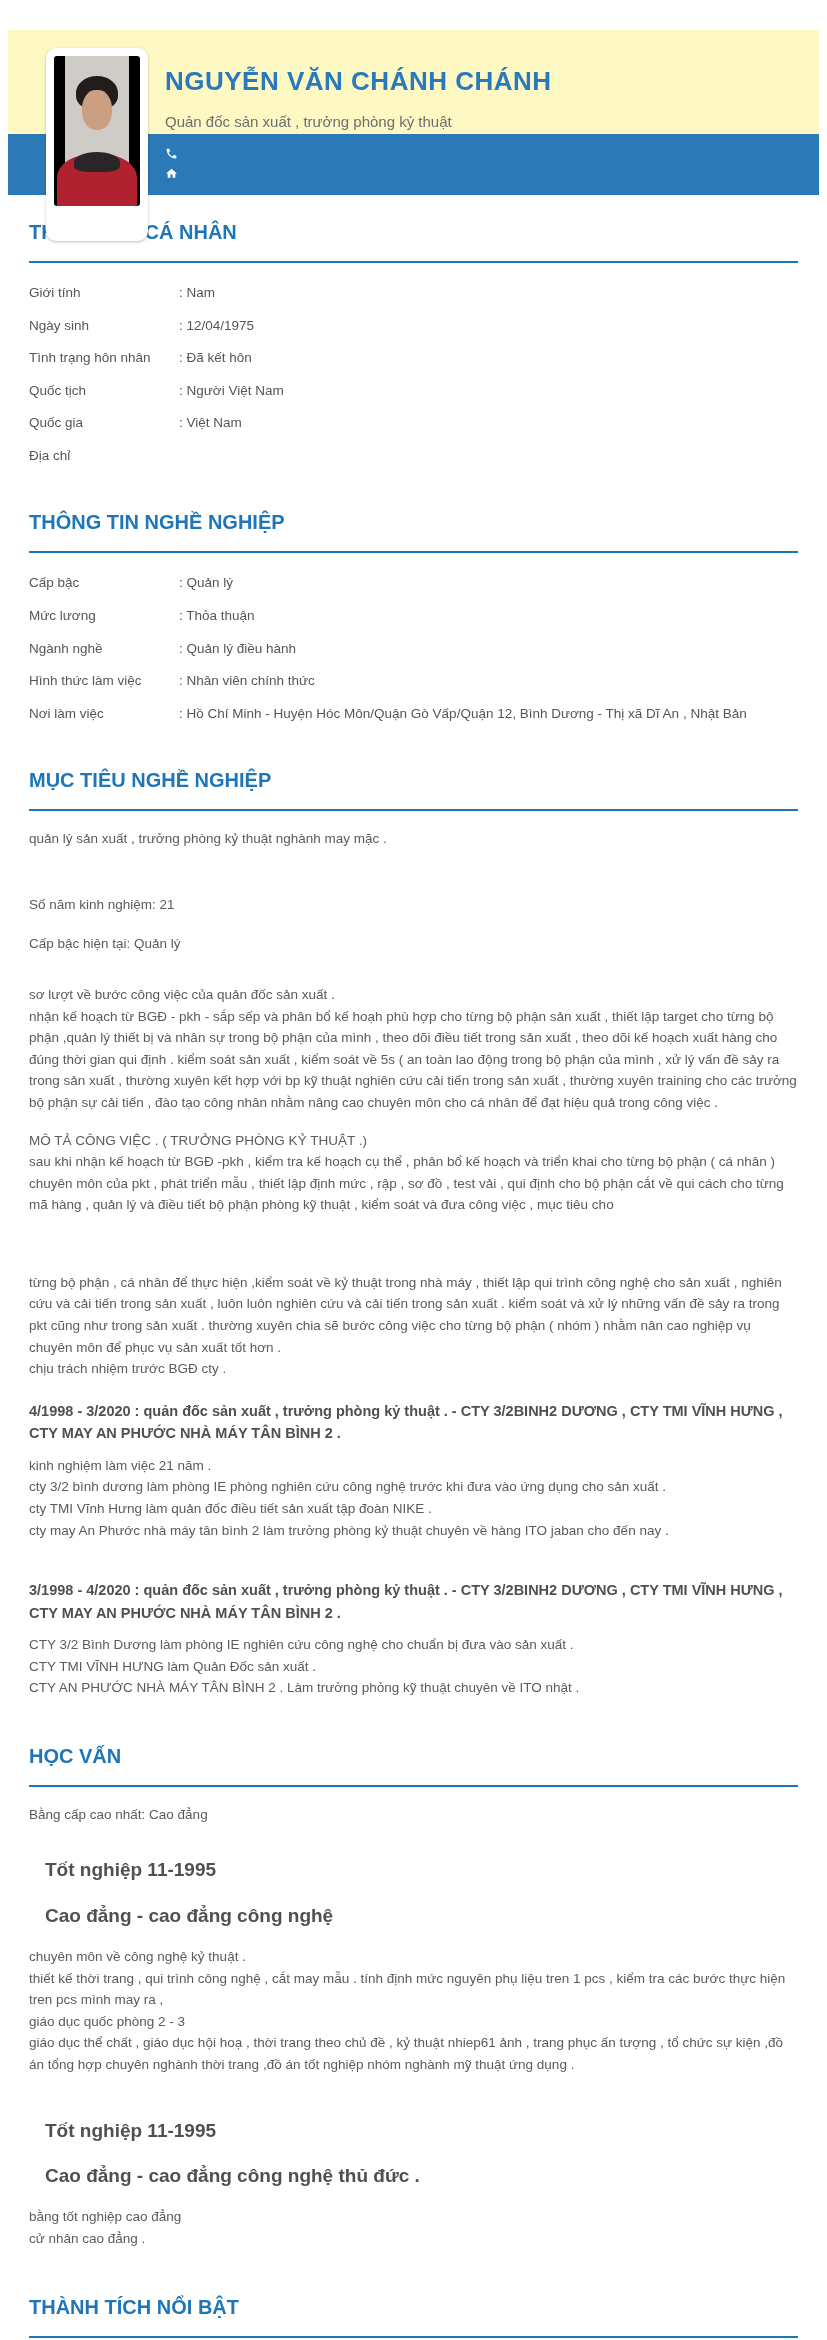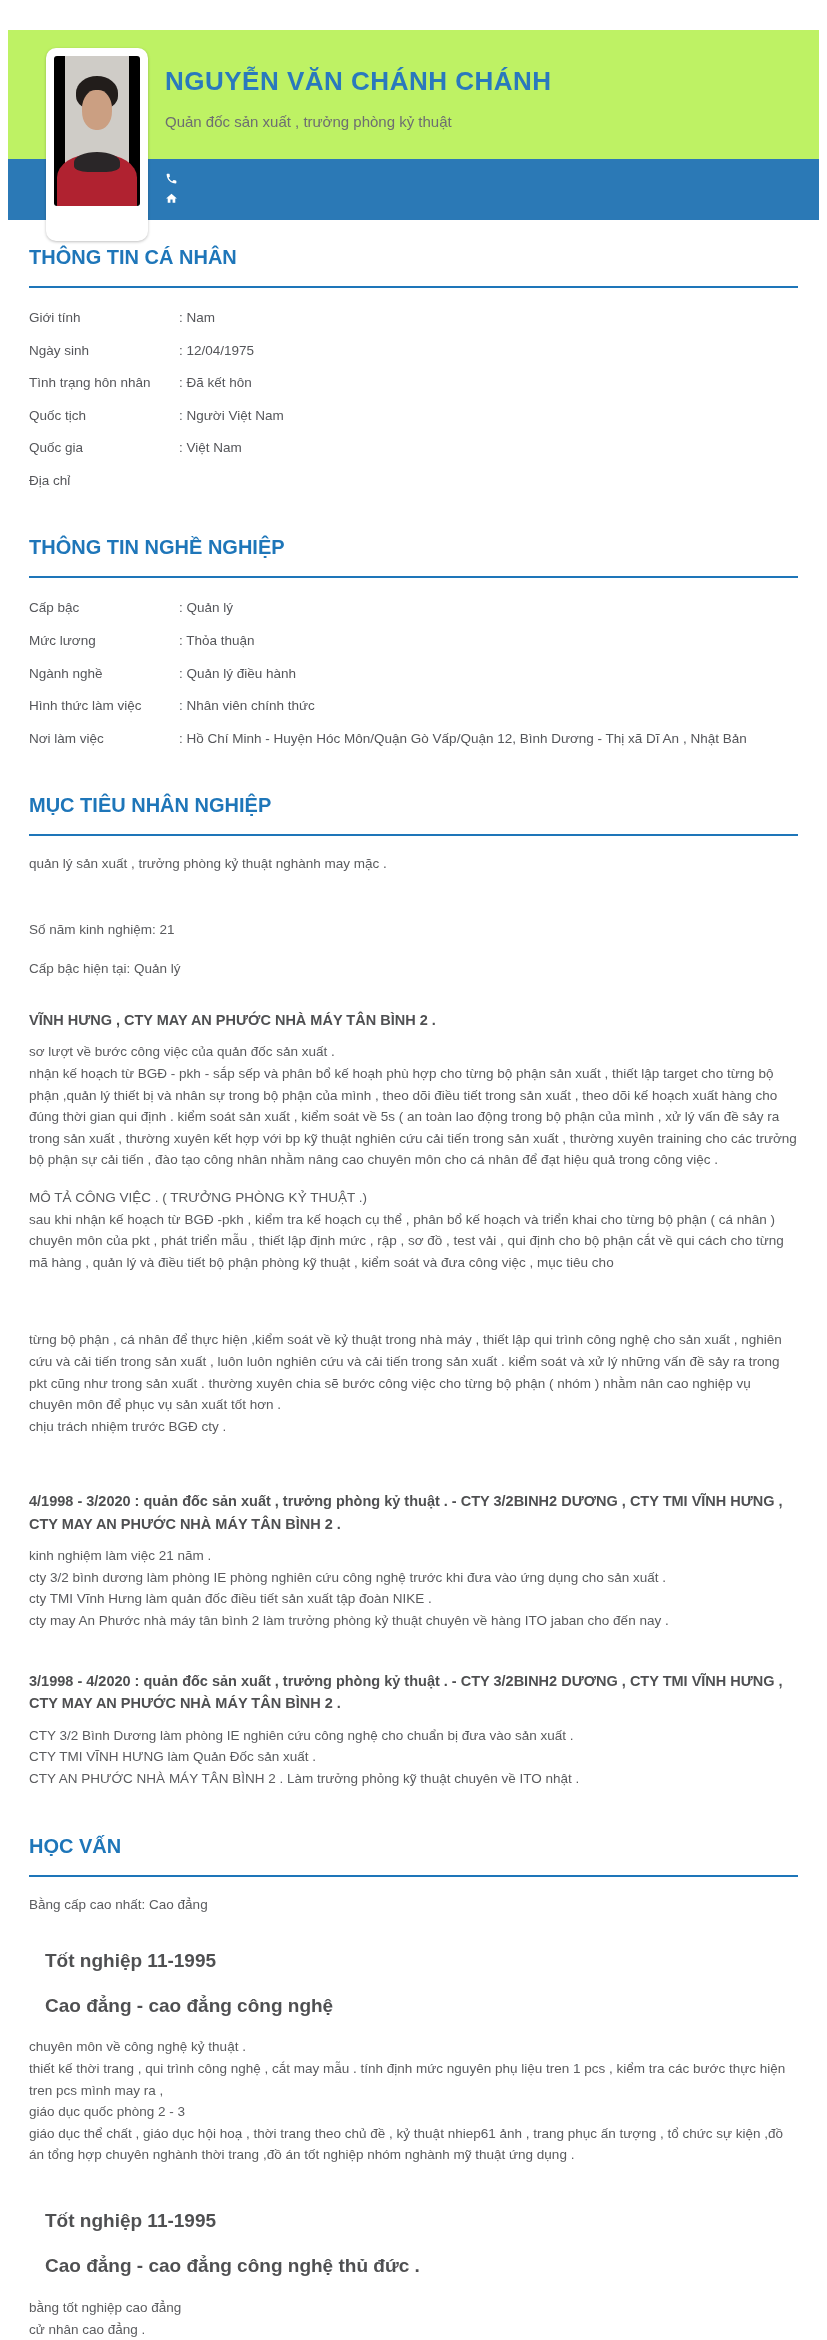--- a/index.html
+++ b/index.html
@@ -1,19 +1,19 @@
 <!DOCTYPE html>
 <html><head>
 <meta charset="utf-8">
 <style>
   html,body{margin:0;padding:0;background:#ffffff;}
   body{width:827px;min-height:2340px;font-family:"Liberation Sans",sans-serif;color:#5a5b5e;position:relative;}
   .card{margin:30px 8px 0 8px;}
   
-  .header{background:#bef264;height:129px;position:relative;}
+  .header{background:#fef9c3;height:104px;position:relative;}
   .photo-card{position:absolute;left:38px;top:18px;width:102px;height:193px;background:#fff;border-radius:10px;box-shadow:0 1px 3px rgba(0,0,0,.25);z-index:3;}
   .photo{position:absolute;left:8px;top:8px;right:8px;height:150px;border-radius:3px;overflow:hidden;background:linear-gradient(90deg,#000 0 13%,#cfccc7 13% 87%,#000 87% 100%);}
   .p-hair{position:absolute;top:20px;left:50%;transform:translateX(-50%);width:42px;height:34px;background:#221d1b;border-radius:50% 50% 42% 42%;}
   .p-face{position:absolute;top:34px;left:50%;transform:translateX(-50%);width:30px;height:40px;background:#cb9f82;border-radius:46%;}
   .p-shirt{position:absolute;bottom:0;left:50%;transform:translateX(-50%);width:80px;height:52px;background:#b02230;border-radius:45% 45% 0 0;}
   .p-collar{position:absolute;bottom:34px;left:50%;transform:translateX(-50%);width:46px;height:20px;background:#2a2628;border-radius:50% 50% 30% 30%;}
   .header-text{padding:36px 20px 0 157px;}
   .name{margin:0;color:#2a79bd;font-size:26px;font-weight:bold;letter-spacing:.5px;}
   .subtitle{margin:16px 0 0 0;color:#6d6e71;font-size:15px;}
   
@@ -124,39 +124,38 @@
             <span class="info-value">: Nhân viên chính thức</span>
           </div>
         <div class="info-row">
             <span class="info-label">Nơi làm việc</span>
             <span class="info-value">: Hồ Chí Minh - Huyện Hóc Môn/Quận Gò Vấp/Quận 12, Bình Dương - Thị xã Dĩ An , Nhật Bản</span>
           </div>
       </div>
     </section>
 
     <section>
-      <h2 class="section-heading">MỤC TIÊU NHÂN NGHIỆP</h2>
+      <h2 class="section-heading">MỤC TIÊU NGHỀ NGHIỆP</h2>
       <p class="plain-line">quản lý sản xuất , trưởng phòng kỷ thuật nghành may mặc .</p>
     </section>
 
     <section>
       <p class="plain-line">Số năm kinh nghiệm: 21</p>
       <p class="plain-line">Cấp bậc hiện tại: Quản lý</p>
 
       <div class="entry">
-        <p class="entry-title">VĨNH HƯNG , CTY MAY AN PHƯỚC NHÀ MÁY TÂN BÌNH 2 .</p>
         <p class="body-text">sơ lượt về bước công việc của quản đốc sản xuất .
 nhận kế hoạch từ BGĐ - pkh - sắp sếp và phân bổ kế hoạh phù hợp cho từng bộ phận sản xuất , thiết lập target cho từng bộ phận ,quản lý thiết bị và nhân sự trong bộ phận của mình , theo dõi điều tiết trong sản xuất , theo dõi kế hoạch xuất hàng cho đúng thời gian qui định . kiểm soát sản xuất , kiểm soát về 5s ( an toàn lao động trong bộ phận của mình , xử lý vấn đề sảy ra trong sản xuất , thường xuyên kết hợp với bp kỹ thuật nghiên cứu cải tiến trong sản xuất , thường xuyên training cho các trưởng bộ phận sự cải tiến , đào tạo công nhân nhằm nâng cao chuyên môn cho cá nhân để đạt hiệu quả trong công việc .</p>
         <p class="body-text" style="margin-top:16px">MÔ TẢ CÔNG VIỆC . ( TRƯỞNG PHÒNG KỶ THUẬT .)
 sau khi nhận kế hoạch từ BGĐ -pkh , kiểm tra kế hoạch cụ thể , phân bổ kế hoạch và triển khai cho từng bộ phận ( cá nhân ) chuyên môn của pkt , phát triển mẫu , thiết lập định mức , rập , sơ đồ , test vải , qui định cho bộ phận cắt về qui cách cho từng mã hàng , quản lý và điều tiết bộ phận phòng kỹ thuật , kiểm soát và đưa công việc , mục tiêu cho</p>
         <p class="body-text gap-before">từng bộ phận , cá nhân để thực hiện ,kiểm soát về kỷ thuật trong nhà máy , thiết lập qui trình công nghệ cho sản xuất , nghiên cứu và cải tiến trong sản xuất , luôn luôn nghiên cứu và cải tiến trong sản xuất . kiểm soát và xử lý những vấn đề sảy ra trong pkt cũng như trong sản xuất . thường xuyên chia sẽ bước công việc cho từng bộ phận ( nhóm ) nhằm nân cao nghiệp vụ chuyên môn để phục vụ sản xuất tốt hơn .
 chịu trách nhiệm trước BGĐ cty .</p>
       </div>
 
-      <div class="entry" style="margin-top:53px">
+      <div class="entry" style="margin-top:20px">
         <p class="entry-title">4/1998 - 3/2020 : quản đốc sản xuất , trưởng phòng kỷ thuật . - CTY 3/2BINH2 DƯƠNG , CTY TMI VĨNH HƯNG , CTY MAY AN PHƯỚC NHÀ MÁY TÂN BÌNH 2 .</p>
         <p class="body-text">kinh nghiệm làm việc 21 năm .
 cty 3/2 bình dương làm phòng IE phòng nghiên cứu công nghệ trước khi đưa vào ứng dụng cho sản xuất .
 cty TMI Vĩnh Hưng làm quản đốc điều tiết sản xuất tập đoàn NIKE .
 cty may An Phước nhà máy tân bình 2 làm trưởng phòng kỷ thuật chuyên về hàng ITO jaban cho đến nay .</p>
       </div>
 
       <div class="entry" style="margin-top:38px">
         <p class="entry-title">3/1998 - 4/2020 : quản đốc sản xuất , trưởng phòng kỷ thuật . - CTY 3/2BINH2 DƯƠNG , CTY TMI VĨNH HƯNG , CTY MAY AN PHƯỚC NHÀ MÁY TÂN BÌNH 2 .</p>
         <p class="body-text">CTY 3/2 Bình Dương làm phòng IE nghiên cứu công nghệ cho chuẩn bị đưa vào sản xuất .

